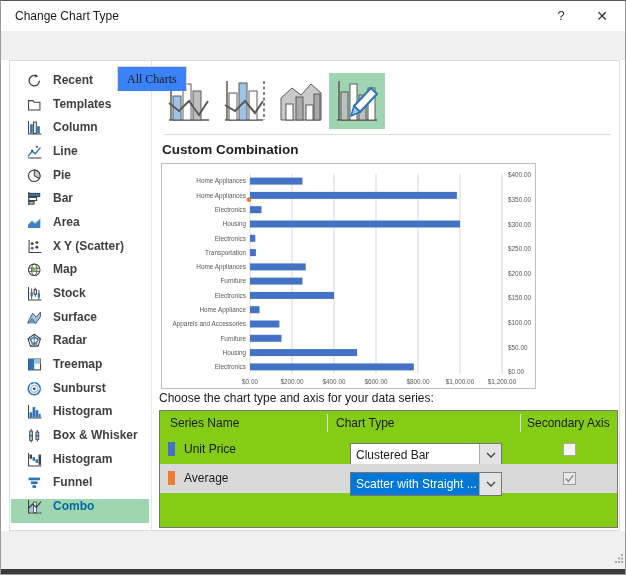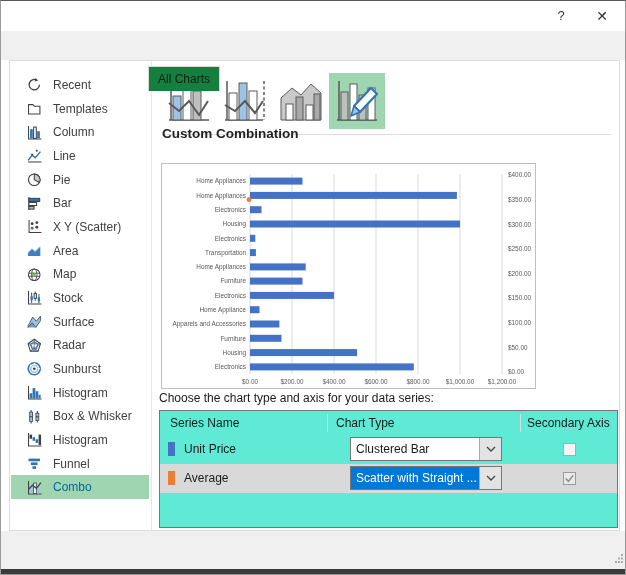--- a/index.html
+++ b/index.html
@@ -14,72 +14,73 @@
   .titlebar{position:absolute;left:0;top:0;width:100%;height:30px;background:#fff;}
   .title{position:absolute;left:14px;top:8px;font-size:12px;color:#1a1a1a;white-space:nowrap;}
   .win-btn{position:absolute;top:3px;width:26px;height:24px;text-align:center;line-height:24px;color:#333;cursor:default;}
   .help-btn{left:547px;font-size:13px;}
   .close-btn{left:588px;font-size:14px;}
   
   .tabstrip{position:absolute;left:0;top:30px;width:100%;height:29px;background:#f0f0f0;}
   .tab{position:absolute;background:#f0f0f0;border:1px solid #d9d9d9;border-bottom:none;
        text-align:center;white-space:nowrap;padding:0 9px;line-height:21px;}
   .tab-rec{left:8px;top:38px;height:21px;}
-  .tab-all{left:147px;top:35px;height:25px;background:#15803d;z-index:3;line-height:24px;}
+  .tab-all{left:116px;top:35px;height:25px;background:#3b82f6;z-index:3;line-height:24px;font-family:Liberation Serif, serif;}
   
   .panel{position:absolute;left:8px;top:59px;width:611px;height:471px;background:#fff;border:1px solid #dcdcdc;}
   .sidebar-divider{position:absolute;left:150px;top:60px;width:1px;height:469px;background:#e6e6e6;}
   
   .sidebar{position:absolute;left:9px;top:72px;width:141px;}
-  .side-item{position:relative;height:23.68px;display:flex;align-items:center;gap:11px;
-             padding-left:16px;color:#404040;cursor:default;margin:0 2px 0 1px;}
+  .side-item{position:relative;height:23.68px;display:flex;align-items:flex-start;gap:11px;
+             padding-left:16px;color:#404040;cursor:default;margin:0 2px 0 1px;font-weight:bold;}
   .side-item.selected{background:#9fd5b0;color:#0369a1;}
   .side-item .icon{width:15px;height:15px;flex:0 0 15px;display:inline-block;}
   .side-item svg{display:block;}
   
   .thumb-row{position:absolute;left:160px;top:72px;height:56px;display:flex;}
   .thumb{width:56px;height:56px;display:flex;align-items:center;justify-content:center;cursor:default;}
   .thumb.selected{background:#9fd5b0;}
   .thumb-sep{position:absolute;left:163px;top:133px;width:447px;height:1px;background:#dcdcdc;}
-  .combo-heading{position:absolute;left:161px;top:125px;font-size:13.5px;font-weight:600;color:#222;}
+  .combo-heading{position:absolute;left:161px;top:141px;font-size:13.5px;font-weight:600;color:#222;}
   
   .preview{position:absolute;left:160px;top:162px;width:375px;height:226px;border:1px solid #bfbfbf;background:#fff;}
   .preview svg{display:block;}
   
   .prompt{position:absolute;left:158px;top:390px;font-size:12px;color:#1a1a1a;}
-  .series-table{position:absolute;left:158px;top:409px;width:459px;height:118px;border:1px solid #767676;background:#5eead4;}
+  .series-table{position:absolute;left:158px;top:409px;width:459px;height:118px;border:1px solid #767676;background:#84cc16;}
   .st-header{position:absolute;left:0;top:0;width:100%;height:24px;}
   .st-h{position:absolute;top:5px;font-size:12px;color:#1a1a1a;white-space:nowrap;}
   .st-h1{left:10px;} .st-h2{left:176px;} .st-h3{left:367px;}
   .st-vline{position:absolute;top:3px;width:1px;height:18px;background:#dcdcdc;}
   .series-row{position:absolute;left:0;width:457px;height:29px;}
   .series-row.shaded{background:#d9d9d9;}
   .swatch{position:absolute;left:8px;top:7px;width:7px;height:14px;}
   .series-name{position:absolute;left:24px;top:0;line-height:29px;white-space:nowrap;}
-  .dropdown{position:absolute;left:190px;top:2px;width:152px;height:24px;border:1px solid #767676;background:#fff;display:flex;}
+  .dropdown{position:absolute;left:190px;top:8px;width:152px;height:24px;border:1px solid #767676;background:#fff;display:flex;}
   .dd-text{flex:1;line-height:22px;padding-left:5px;white-space:nowrap;overflow:hidden;}
   .dd-text.hl{background:#0078d7;color:#fff;}
   .dd-arrow{width:22px;background:#e3e3e3;border-left:1px solid #ababab;display:flex;align-items:center;justify-content:center;}
   .checkbox{position:absolute;left:403px;top:8px;width:13px;height:13px;border:1px solid #ababab;background:#f4f4f4;}
   .checkbox.checked{background:#e9e9e9;border-color:#9a9a9a;}
   
   .footer{position:absolute;left:0;top:530px;width:100%;height:40px;background:#f0f0f0;}
   .bottom-edge{position:absolute;left:0;bottom:0;width:100%;height:5px;background:#3b3b3b;}
   .grip{position:absolute;right:1px;bottom:5px;}
 </style>
 </head>
 <body>
 
 <div class="dialog">
 
   <div class="bg-frag" style="left:285px;width:26px;"></div>
   <div class="bg-frag" style="left:430px;width:10px;"></div>
   <div class="bg-frag" style="left:464px;width:66px;height:3px;"></div>
 
   <div class="titlebar">
+    <span class="title">Change Chart Type</span>
     <span class="win-btn help-btn">?</span>
     <span class="win-btn close-btn">✕</span>
   </div>
 
   <div class="tabstrip">
     <div class="tab tab-rec">Recommended Charts</div>
     <div class="tab tab-all">All Charts</div>
   </div>
 
   <div class="panel"></div>
@@ -136,45 +137,45 @@
       <div class="side-item">
         <span class="icon">
           <svg width="15" height="15" viewBox="0 0 14.5 14.5">
             <path d="M1.8 1v12.5" stroke="#404040"></path>
             <rect x="1.8" y="2.3" width="10.5" height="3" fill="#2E75B6" stroke="#404040"></rect>
             <rect x="1.8" y="6.2" width="7.5" height="3" fill="#fff" stroke="#404040"></rect>
             <rect x="1.8" y="10.1" width="5" height="2.6" fill="#9DC3E6" stroke="#404040"></rect>
           </svg>
         </span>
         <span>Bar</span>
+      </div>
+      <div class="side-item">
+        <span class="icon">
+          <svg width="15" height="15" viewBox="0 0 14.5 14.5">
+            <path d="M1 12.5V9l3.8-4 3 2.6L12.8 3v9.5z" fill="#9DC3E6"></path>
+            <path d="M1 12.5V10l3.8-4 3 2.6 5-4.6v8.5z" fill="#2E75B6" opacity=".85"></path>
+          </svg>
+        </span>
+        <span>Area</span>
       </div>
       <div class="side-item">
         <span class="icon">
           <svg width="15" height="15" viewBox="0 0 14.5 14.5">
             <path d="M2 1v12h12" fill="none" stroke="#404040"></path>
             <circle cx="5" cy="4.5" r="1.4" fill="#404040"></circle>
             <circle cx="9.5" cy="3.5" r="1.4" fill="#404040"></circle>
             <circle cx="5" cy="9" r="1.4" fill="#2E75B6"></circle>
             <circle cx="9.5" cy="8" r="1.4" fill="#404040"></circle>
           </svg>
         </span>
         <span>X Y (Scatter)</span>
       </div>
       <div class="side-item">
         <span class="icon">
           <svg width="15" height="15" viewBox="0 0 14.5 14.5">
-            <path d="M1 12.5V9l3.8-4 3 2.6L12.8 3v9.5z" fill="#9DC3E6"></path>
-            <path d="M1 12.5V10l3.8-4 3 2.6 5-4.6v8.5z" fill="#2E75B6" opacity=".85"></path>
-          </svg>
-        </span>
-        <span>Area</span>
-      </div>
-      <div class="side-item">
-        <span class="icon">
-          <svg width="15" height="15" viewBox="0 0 14.5 14.5">
             <circle cx="7" cy="7.5" r="5.6" fill="#fff" stroke="#404040"></circle>
             <ellipse cx="7" cy="7.5" rx="2.6" ry="5.6" fill="none" stroke="#404040" stroke-width=".8"></ellipse>
             <path d="M1.6 6h10.8M1.6 9h10.8" stroke="#404040" stroke-width=".8"></path>
             <path d="M4.5 4.5l2.5 1 1.5 2-1.5 2.5-2.5-1.5z" fill="#6aa84f" opacity=".8"></path>
           </svg>
         </span>
         <span>Map</span>
       </div>
       <div class="side-item">
         <span class="icon">
@@ -199,20 +200,30 @@
       </div>
       <div class="side-item">
         <span class="icon">
           <svg width="15" height="15" viewBox="0 0 14.5 14.5">
             <path d="M7 1.2L13 5.6 10.7 12.7H3.3L1 5.6z" fill="none" stroke="#404040"></path>
             <path d="M7 1.2V12.7M1 5.6l12 0M3.3 12.7 13 5.6M10.7 12.7 1 5.6" stroke="#404040" stroke-width=".6"></path>
             <path d="M7 3.5l3.5 2.5-1.5 4.5h-4L3.6 6z" fill="none" stroke="#2E75B6" stroke-width="1.1"></path>
           </svg>
         </span>
         <span>Radar</span>
+      </div>
+      <div class="side-item">
+        <span class="icon">
+          <svg width="15" height="15" viewBox="0 0 14.5 14.5">
+            <rect x="1.5" y="2" width="11.5" height="10.5" fill="#fff" stroke="#404040"></rect>
+            <rect x="1.5" y="2" width="5.5" height="10.5" fill="#2E75B6"></rect>
+            <rect x="7" y="2" width="6" height="4.5" fill="#9DC3E6"></rect>
+          </svg>
+        </span>
+        <span>Treemap</span>
       </div>
       <div class="side-item">
         <span class="icon">
           <svg width="15" height="15" viewBox="0 0 14.5 14.5">
             <circle cx="7" cy="7.5" r="5.8" fill="none" stroke="#2E75B6" stroke-width="1.6"></circle>
             <circle cx="7" cy="7.5" r="3.4" fill="none" stroke="#9DC3E6" stroke-width="1.6"></circle>
             <circle cx="7" cy="7.5" r="1.3" fill="#404040"></circle>
             <path d="M7 1.7v2.4M12.8 7.5h-2.4M3 3.5l1.6 1.6" stroke="#fff" stroke-width="1"></path>
           </svg>
         </span>

